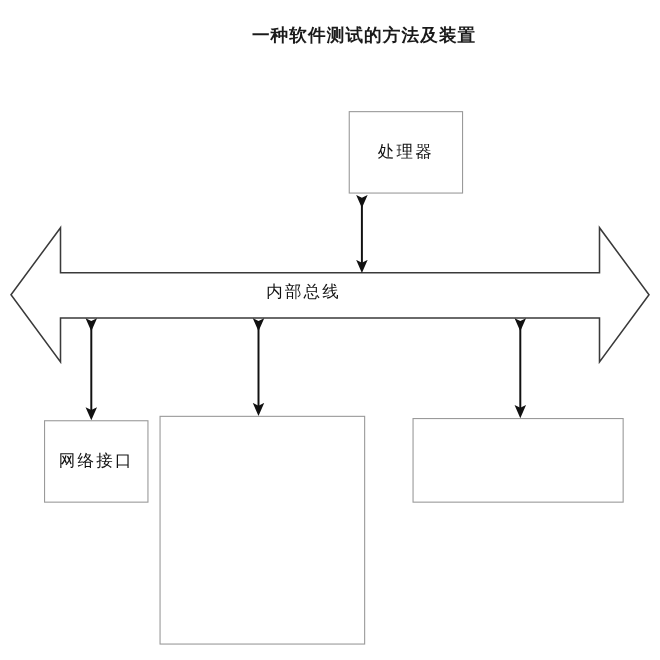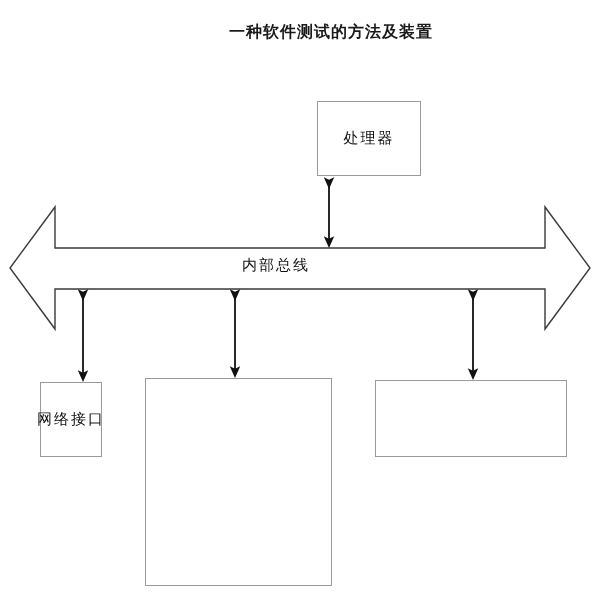--- a/index.html
+++ b/index.html
@@ -50,21 +50,21 @@
   #proc-box {
     left: 277px;
     top: 101px;
     width: 104px;
     height: 75px;
     margin-left: 40px;
   }
   #net-box {
     left: 40px;
     top: 382px;
-    width: 62px;
+    width: 95px;
     height: 75px;
     align-items: center;
   }
   #mem-container {
     left: 145px;
     top: 378px;
     width: 187px;
     height: 208px;
     display: block;
   }

